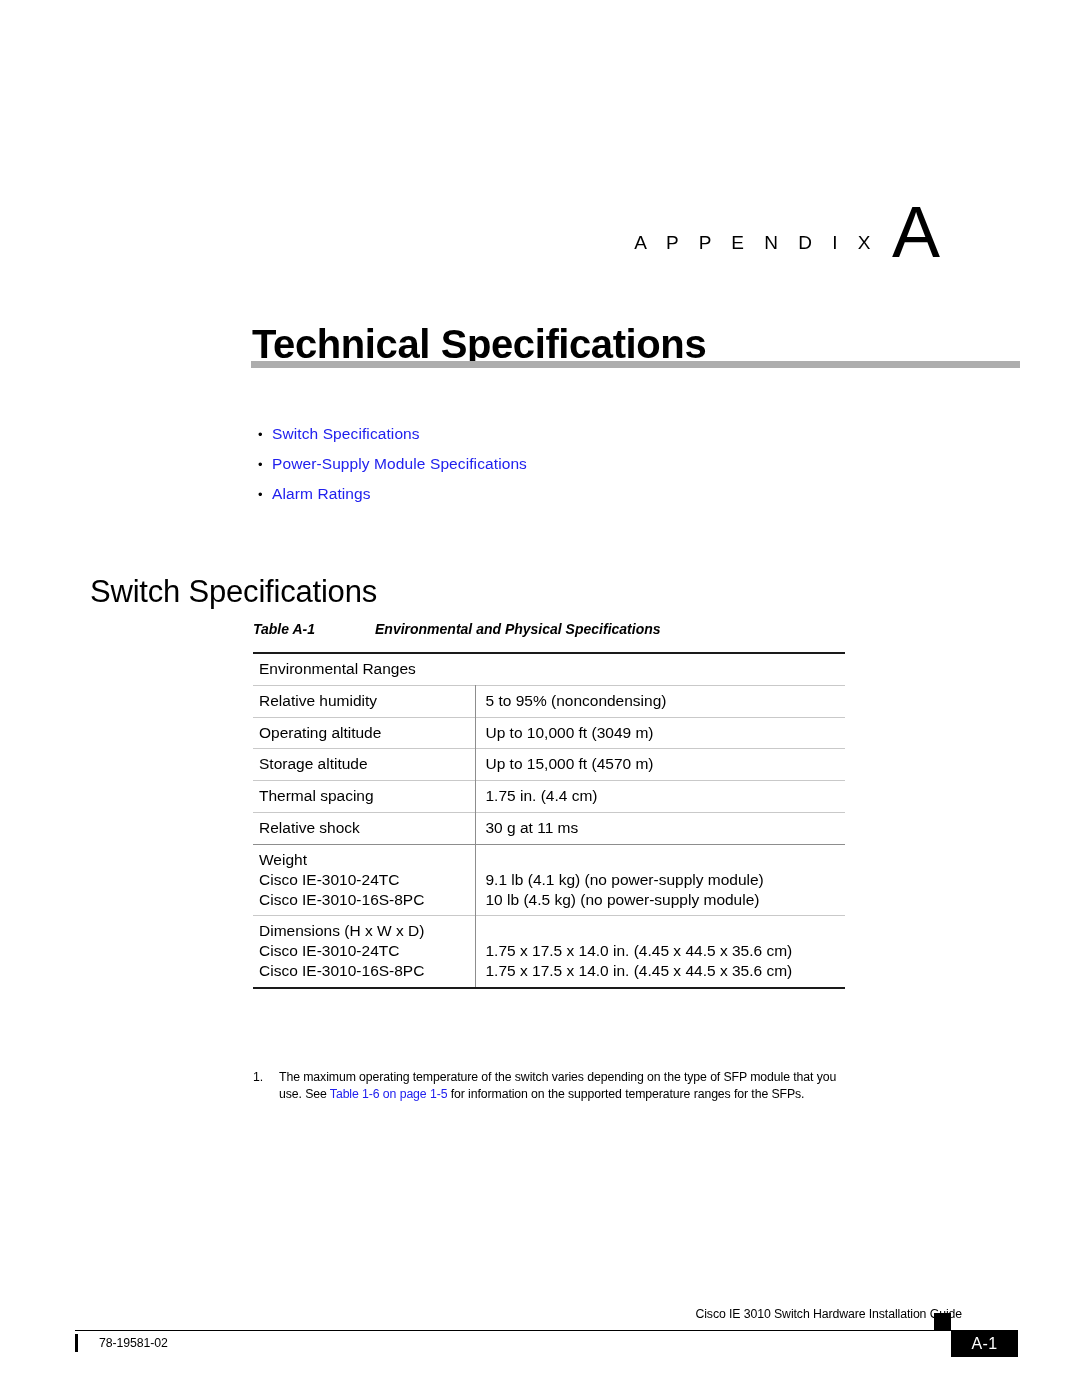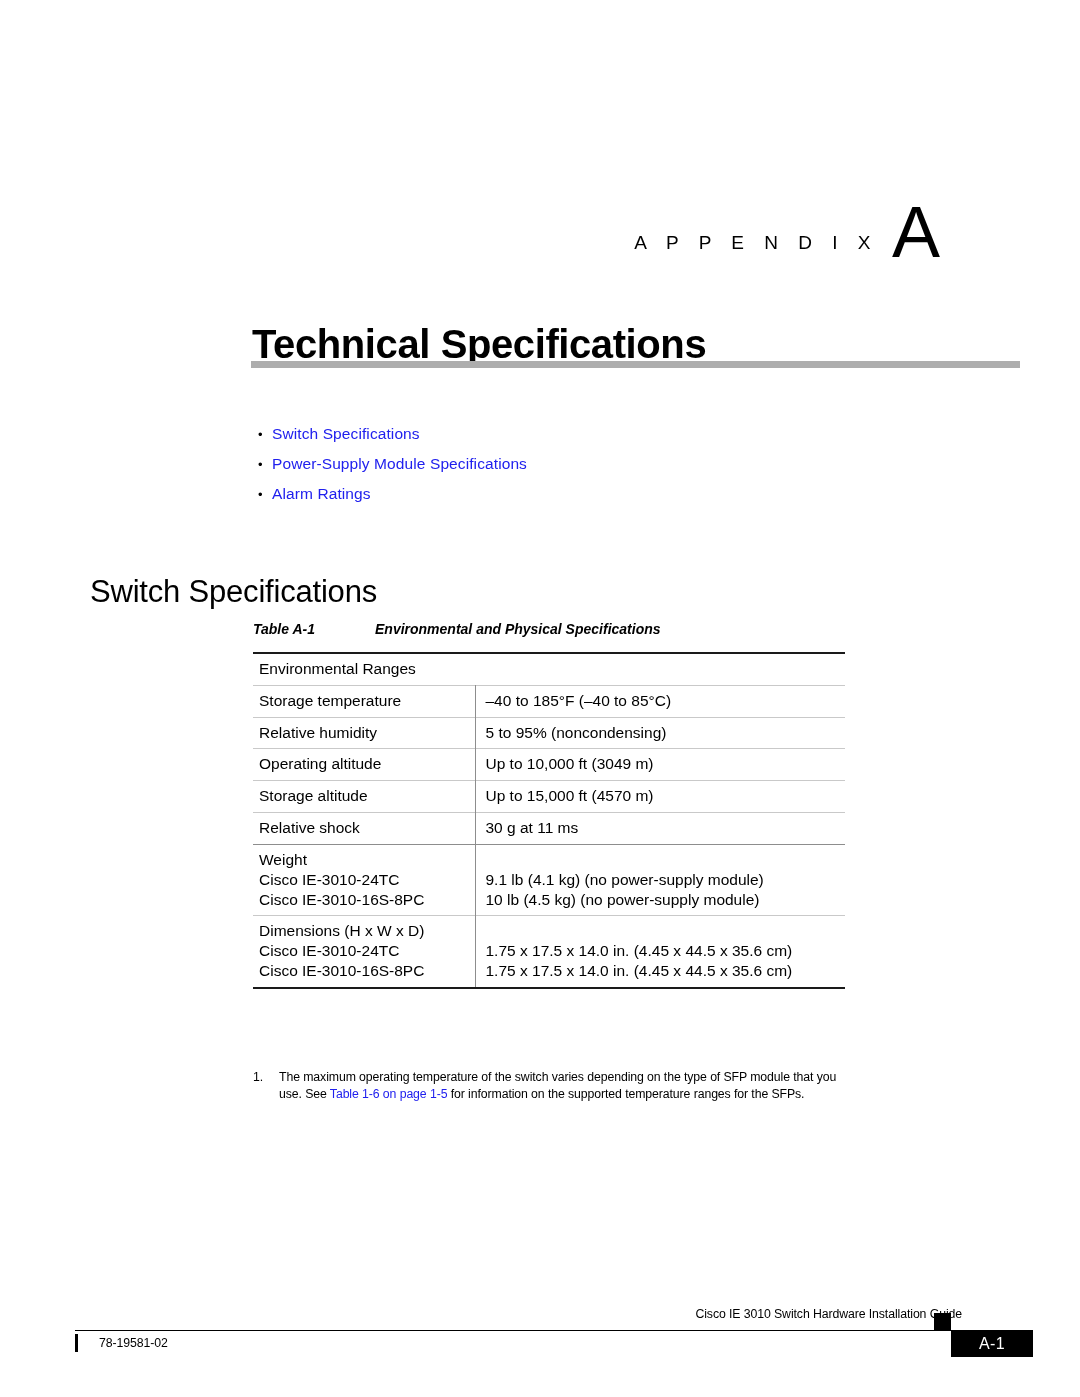--- a/index.html
+++ b/index.html
@@ -193,21 +193,21 @@
     left: 934px;
     top: 1313px;
     width: 17px;
     height: 17px;
     background: #000000;
   }
   .page-number-box {
     position: absolute;
     left: 951px;
     top: 1330px;
-    width: 82px;
+    width: 67px;
     height: 27px;
     background: #000000;
     color: #ffffff;
     font-size: 16px;
     display: flex;
     align-items: center;
     justify-content: center;
     letter-spacing: 0.3px;
   }
   .doc-id-tick {
@@ -261,34 +261,34 @@
   <colgroup>
       <col class="c1">
       <col class="c2">
     </colgroup>
   <tbody>
     <tr class="section-row first-row">
       <td class="label-cell" colspan="2">Environmental Ranges</td>
     </tr>
 
     <tr>
-      <td class="label-cell">Storage temperature</td>
-      <td class="value-cell">–40 to 185°F (–40 to 85°C)</td>
-    </tr>
-    <tr>
       <td class="label-cell">Relative humidity</td>
       <td class="value-cell">5 to 95% (noncondensing)</td>
     </tr>
     <tr>
       <td class="label-cell">Operating altitude</td>
       <td class="value-cell">Up to 10,000 ft (3049 m)</td>
     </tr>
     <tr>
       <td class="label-cell">Storage altitude</td>
       <td class="value-cell">Up to 15,000 ft (4570 m)</td>
+    </tr>
+    <tr>
+      <td class="label-cell">Thermal spacing</td>
+      <td class="value-cell">1.75 in. (4.4 cm)</td>
     </tr>
     <tr>
       <td class="label-cell">Relative shock</td>
       <td class="value-cell">30 g at 11 ms</td>
     </tr>
 
 
     <tr class="after-section">
       <td class="label-cell">
         <span class="nowrap-line">Weight</span>

